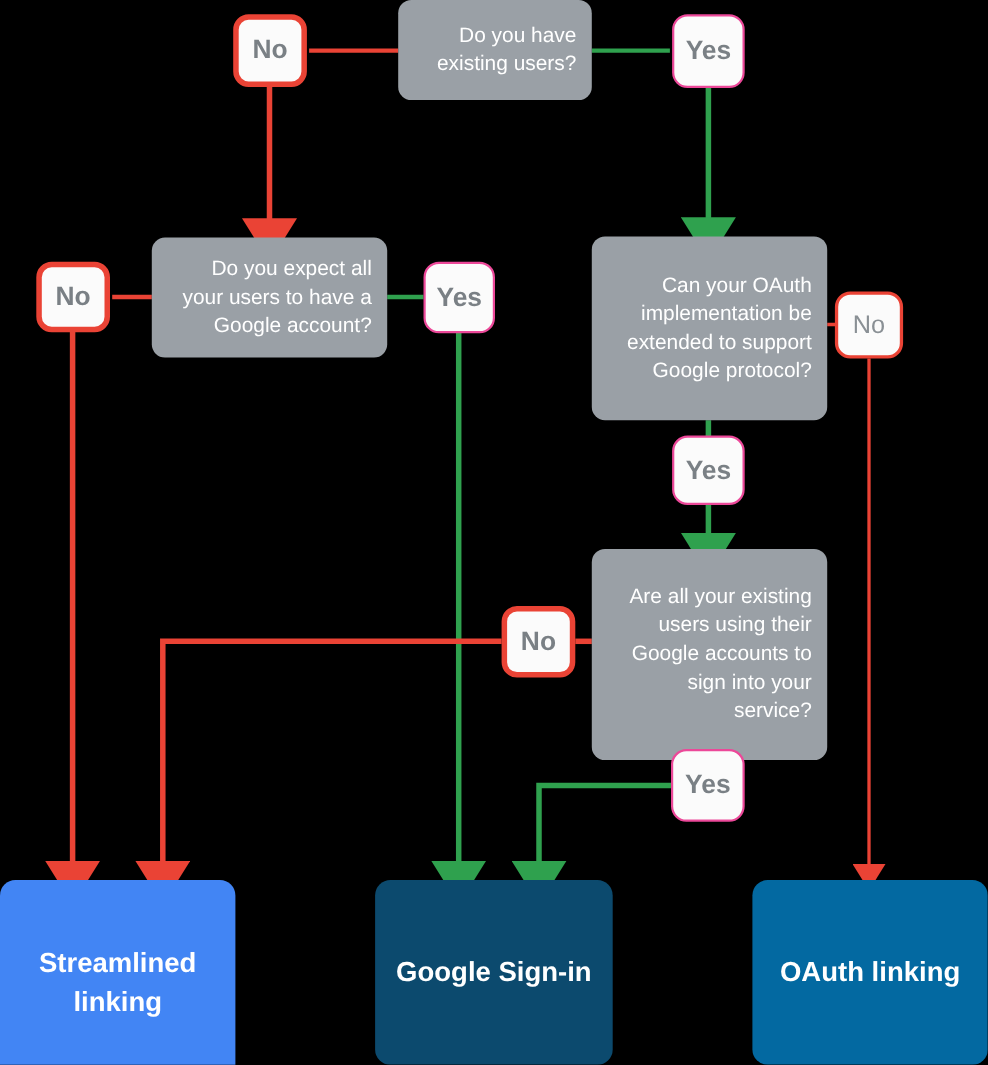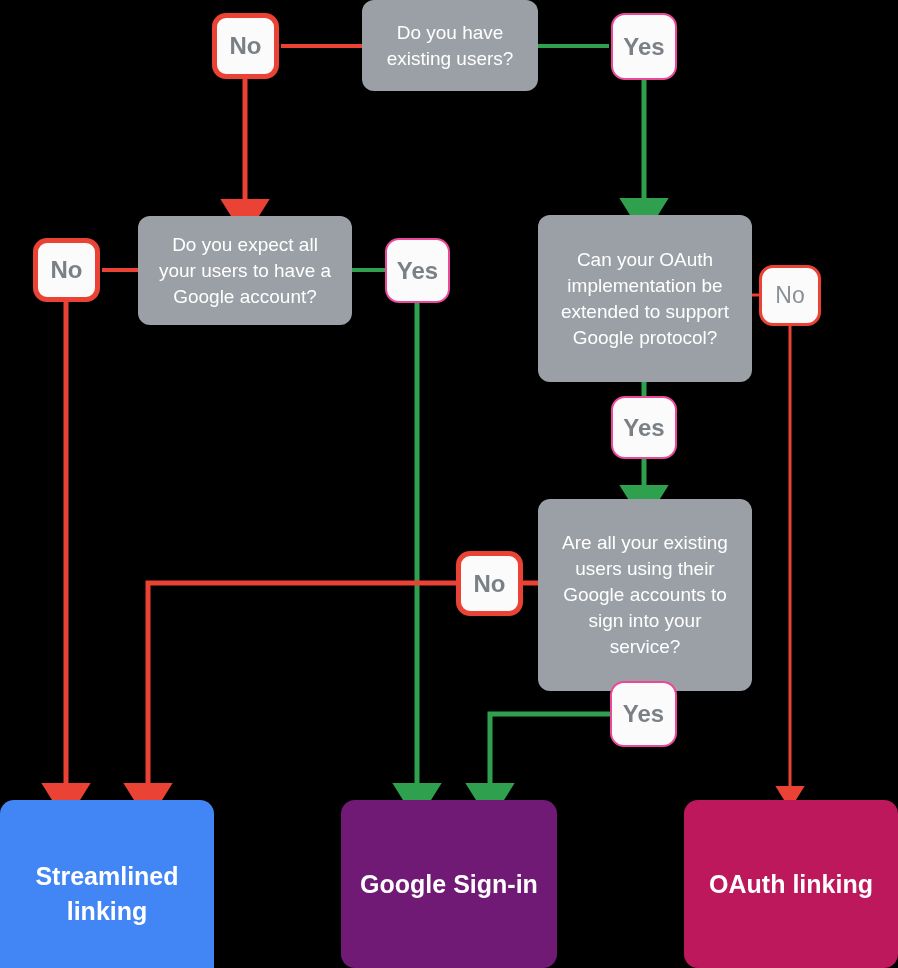--- a/index.html
+++ b/index.html
@@ -3,21 +3,21 @@
 <meta charset="utf-8">
 <style>
   html,body{margin:0;padding:0;background:#000;}
   body{width:898px;height:968px;overflow:hidden;
        font-family:"Liberation Sans","DejaVu Sans",sans-serif;}
   #canvas{position:relative;width:898px;height:968px;background:#000;}
   #wires{position:absolute;left:0;top:0;width:898px;height:968px;}
 
   .qbox{position:absolute;background:#9AA0A6;border-radius:12px;
         display:flex;align-items:center;justify-content:center;
-        text-align:center;color:#fff;font-size:19px;line-height:26px;
+        text-align:right;color:#fff;font-size:19px;line-height:26px;
         font-weight:400;padding:0 14px;box-sizing:border-box;z-index:3;}
 
   .badge{position:absolute;background:#FBFBFB;border-radius:14px;
          display:flex;align-items:center;justify-content:center;
          font-weight:700;color:#7A8085;box-sizing:border-box;z-index:5;}
   .badge.no{border:5px solid #EA4335;}
   .badge.yes{border:2px solid #ec4899;}
   .badge.thin{border-width:3px;font-weight:400;color:#8A9095;}
 
   .term{position:absolute;border-radius:14px;display:flex;
@@ -94,17 +94,17 @@
   <div class="badge no thin" style="left:759px;top:265px;width:62px;height:61px;font-size:23px;">No</div>
 
   <div class="badge yes" style="left:611px;top:396px;width:66px;height:63px;font-size:24px;">Yes</div>
 
   <div class="badge no" style="left:456px;top:551px;width:67px;height:65px;font-size:24px;">No</div>
 
   <div class="badge yes" style="left:610px;top:681px;width:67px;height:66px;font-size:24px;">Yes</div>
 
   <div class="term" style="left:0px;top:800px;width:214px;height:188px;background:#4285F4;">Streamlined linking</div>
 
-  <div class="term" style="left:341px;top:800px;width:216px;height:168px;background:#701a75;">Google Sign-in</div>
+  <div class="term" style="left:341px;top:800px;width:216px;height:168px;background:#0c4a6e;">Google Sign-in</div>
 
-  <div class="term" style="left:684px;top:800px;width:214px;height:168px;background:#be185d;">OAuth linking</div>
+  <div class="term" style="left:684px;top:800px;width:214px;height:168px;background:#0369a1;">OAuth linking</div>
 
 </div>
 
 </body></html>

